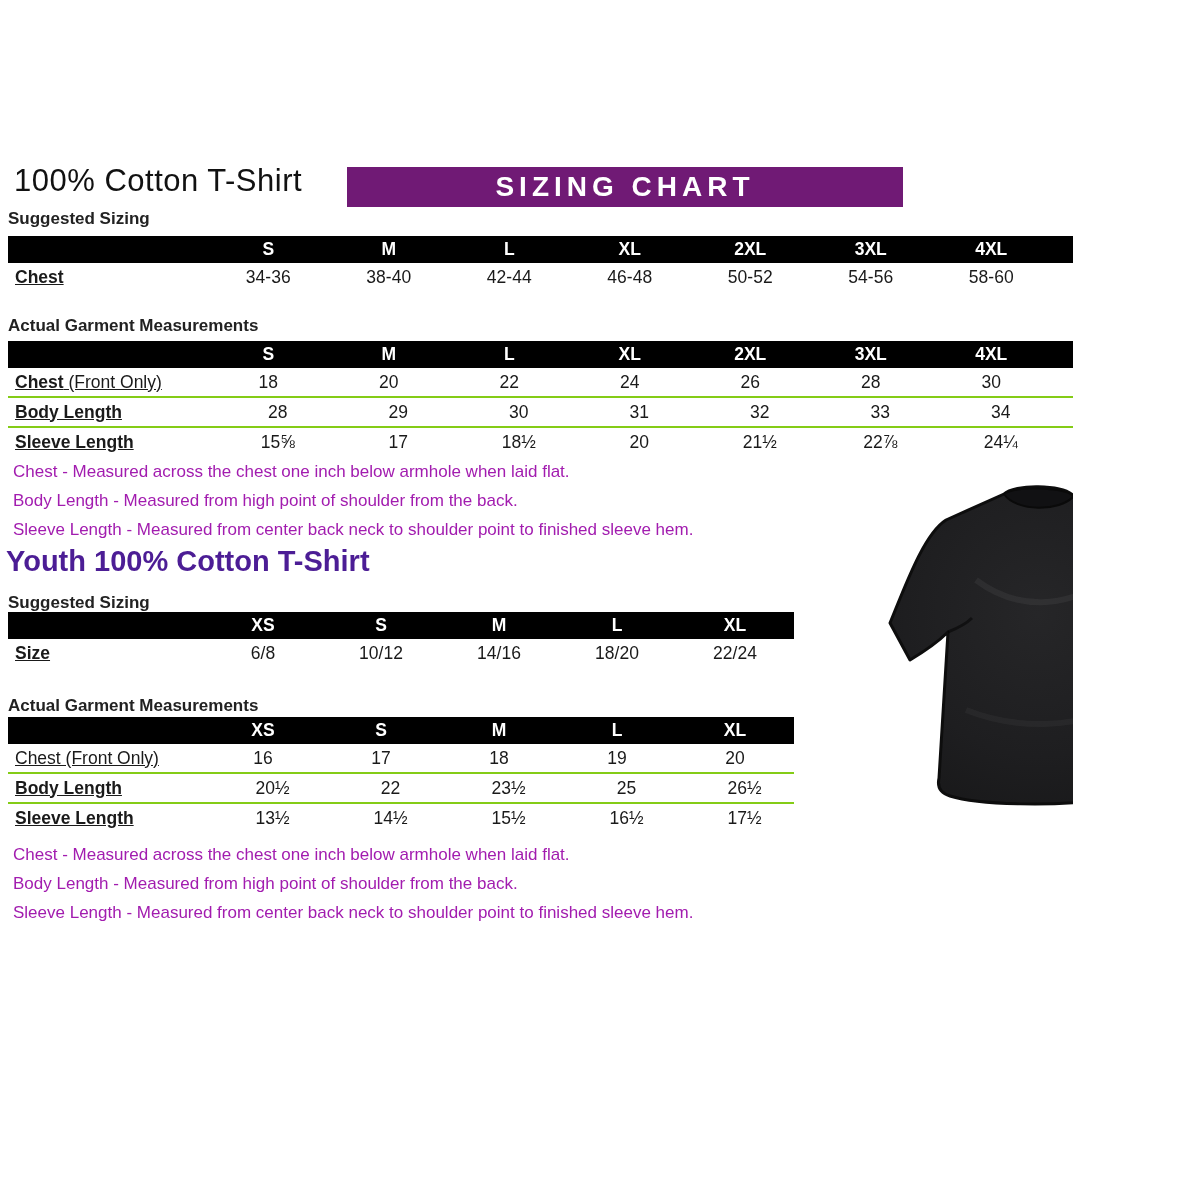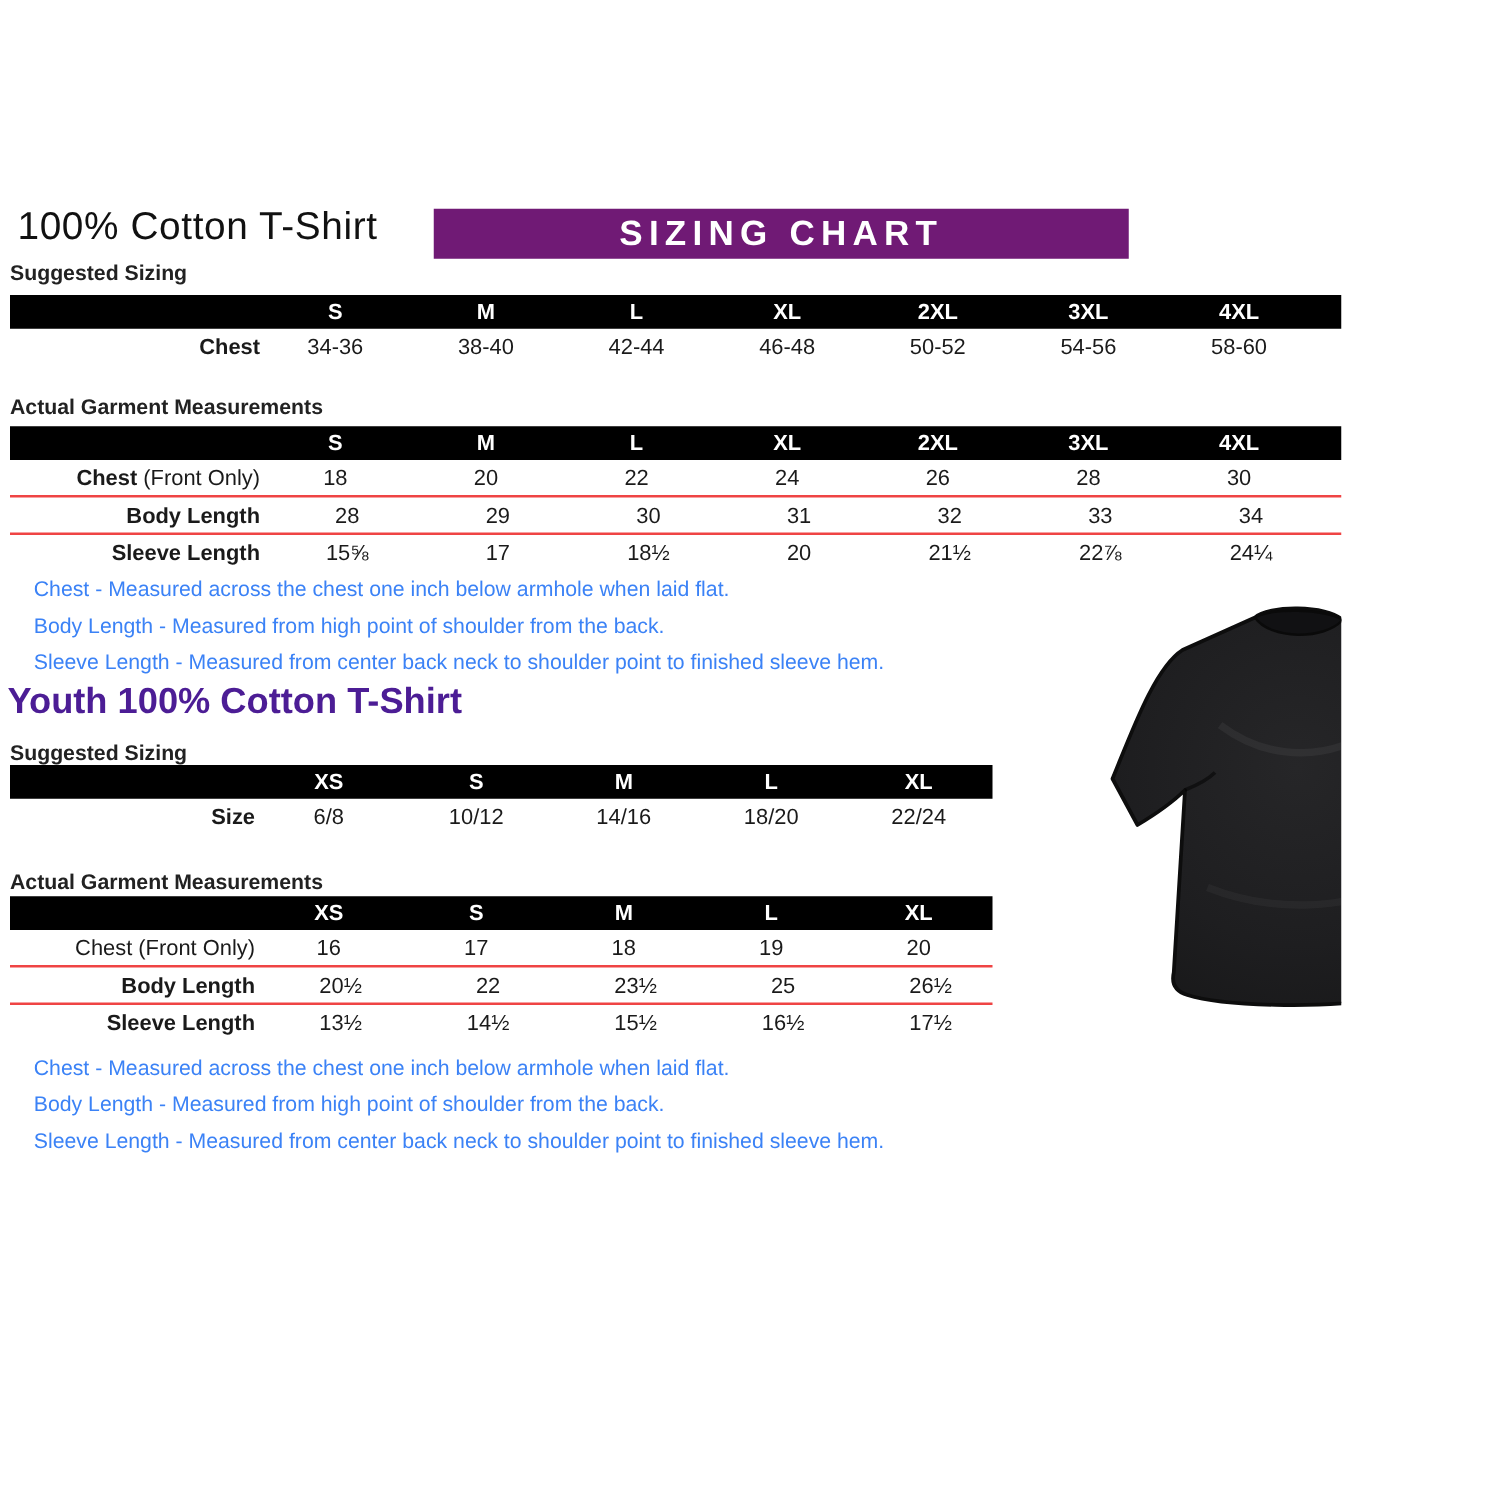--- a/index.html
+++ b/index.html
@@ -26,27 +26,27 @@
   #table-adult-suggested { top:236px; width:1164px; --labelw:200px; }
   #table-adult-actual    { top:341px; width:1164px; --labelw:200px; }
   #table-youth-suggested { top:612px; width:786px;  --labelw:196px; }
   #table-youth-actual    { top:717px; width:786px;  --labelw:196px; }
 
   .szhead {
     display:flex; background:#000; color:#fff; font-weight:bold;
     height:27px; align-items:center; font-size:17.5px;
   }
   .szrow { display:flex; height:28px; align-items:center; }
-  .szrow + .szrow { border-top:2px solid #ef4444;gap:19px; }
+  .szrow + .szrow { border-top:2px solid #84cc16;gap:19px; }
   .szcell { flex:1; text-align:center; }
-  .szlabelcell { width:var(--labelw); flex:none; text-align:right; padding-left:7px; font-weight:bold; box-sizing:border-box; }
+  .szlabelcell { width:var(--labelw); flex:none; text-align:left; padding-left:7px; font-weight:bold; box-sizing:border-box;text-decoration:underline; }
   .szlabelcell.normal { font-weight:normal; }
   .szlabelcell .suffix { font-weight:normal; }
 
-  .notes { position:absolute; left:27px; font-size:17px; line-height:29px; color:#3b82f6; }
+  .notes { position:absolute; left:13px; font-size:17px; line-height:29px; color:#a21caf; }
   #notes-adult { top:457px; }
   #notes-youth { top:840px; }
 
   #youth-title {
     position:absolute; left:6px; top:545px; font-size:29px; font-weight:700; color:#4c1d95;
   }
   #tshirt-image { position:absolute; left:886px; top:460px; width:306px; height:375px; }
 </style>
 </head>
 <body>

